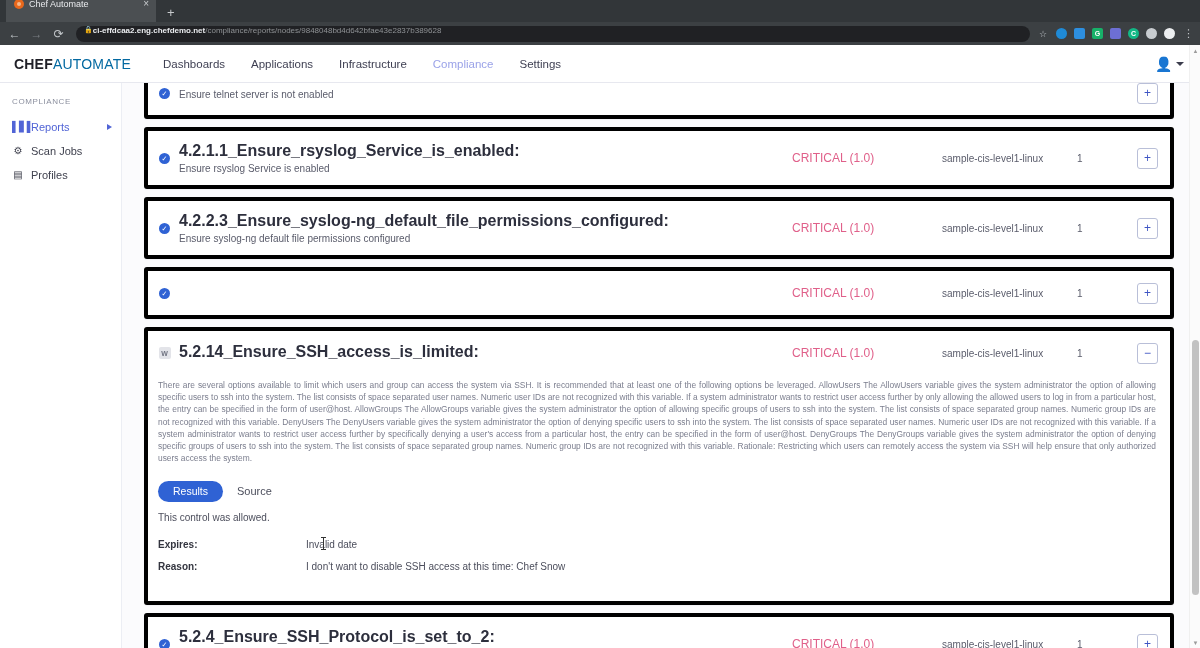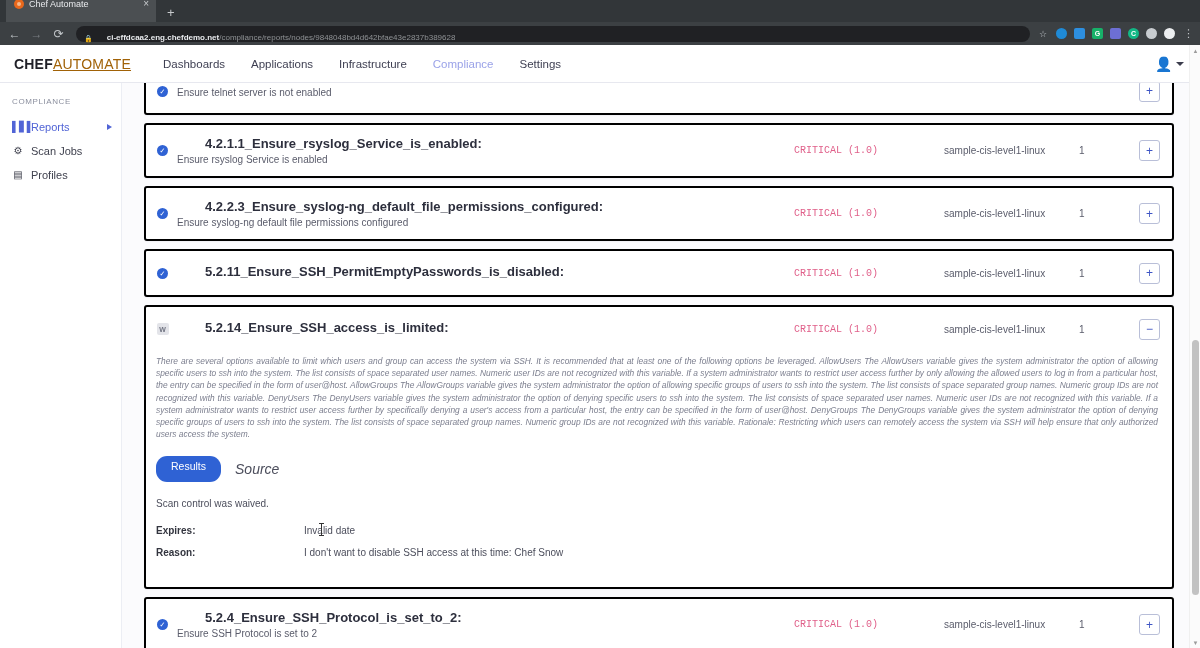--- a/index.html
+++ b/index.html
@@ -63,23 +63,23 @@
     color: #c0c4c8; font-size: 12px; width: 17px; text-align: center;
     line-height: 1;
   }
   .nav-btn.dim { color: #7a7e82; }
   .omnibox {
     flex: 1;
     height: 16px;
     background: #202124;
     border-radius: 8px;
     display: flex;
-    align-items: flex-end;
+    align-items: flex-start;
     padding: 0 8px;
-    gap: 14px;
+    gap: 0;
     margin: 0 4px;
     min-width: 0;
   }
   .lock-ico { font-size: 7px; color: #bdc1c6; line-height: 1; }
   .url { font-size: 8px; white-space: nowrap; overflow: hidden; }
   .url .host { color: #e8eaed; font-weight: bold; }
   .url .path { color: #8e9194; }
   .star { color: #bdc1c6; font-size: 9px; }
   .ext-row { display: flex; align-items: center; gap: 7px; padding-left: 4px; }
   .ext {
@@ -97,21 +97,21 @@
     height: 38px;
     flex: 0 0 38px;
     background: #ffffff;
     border-bottom: 1px solid #e7e8ef;
     display: flex;
     align-items: center;
     padding: 0 16px 0 14px;
   }
   .logo { font-size: 14px; letter-spacing: 0.2px; font-weight: bold; margin-right: 32px; }
   .logo .chef { color: #1f1f27; }
-  .logo .automate { color: #a16207; font-weight: normal; text-decoration: underline; }
+  .logo .automate { color: #0369a1; font-weight: normal; }
   .nav { display: flex; align-items: center; gap: 26px; flex: 1; }
   .nav a { font-size: 11.5px; color: #3e3f52; text-decoration: none; }
   .nav a.active { color: #9aa2e8; }
   .user-zone { display: flex; align-items: center; gap: 3px; color: #3c3d4d; }
   .user-ico { font-size: 14px; line-height: 1; }
   .caret-dn {
     width: 0; height: 0;
     border-left: 4px solid transparent;
     border-right: 4px solid transparent;
     border-top: 4px solid #3c3d4d;
@@ -150,21 +150,21 @@
   .content {
     flex: 1; min-width: 0;
     padding: 0 26px 0 22px;
     overflow: hidden;
     position: relative;
   }
   .list { padding-top: 0; }
 
   .card {
     background: #ffffff;
-    border: 2px solid #000000;
+    border: 4px solid #000000;
     border-radius: 3px;
     margin-bottom: 8px;
     box-shadow: 0 1px 1px rgba(30,32,60,.045);
   }
   .card.clipped-top { margin-top: -16px; }
 
   .row {
     display: flex;
     align-items: center;
     padding: 11px 12px 11px 10px;
@@ -182,47 +182,47 @@
   }
   .waived-box {
     width: 12px; height: 12px; border-radius: 2px;
     background: #e3e4e9; color: #6f7280;
     font-size: 7px; font-weight: bold;
     display: flex; align-items: center; justify-content: center;
     line-height: 1;
   }
   .ctrl-txt { flex: 1 1 auto; min-width: 0; }
   .ctrl-id {
-    font-size: 13px; font-weight: bold; color: #2d2f3d;
-    margin-bottom: 3px; white-space: nowrap; overflow: hidden; text-overflow: ellipsis; margin-left: 28px;
+    font-size: 16px; font-weight: bold; color: #2d2f3d;
+    margin-bottom: 3px; white-space: nowrap; overflow: hidden; text-overflow: ellipsis;
   }
   .ctrl-desc { font-size: 10px; color: #5a5c6b; }
-  .sev { width: 150px; flex: 0 0 150px; font-size: 10px; color: #e0608a; font-family: Liberation Mono, monospace; }
+  .sev { width: 150px; flex: 0 0 150px; font-size: 12px; color: #e0608a; }
   .prof { width: 135px; flex: 0 0 135px; font-size: 10px; color: #5a5c6b; }
   .cnt { width: 60px; flex: 0 0 60px; font-size: 10px; color: #5a5c6b; }
   .exp-btn {
     width: 21px; height: 21px; flex: 0 0 21px;
     border: 1px solid #b9bfd8; border-radius: 3px;
     background: #fff; color: #3e55c4;
     font-size: 12px; line-height: 1;
     display: flex; align-items: center; justify-content: center;
   }
 
   .detail { padding: 4px 14px 18px 10px; }
   .detail-desc {
     font-size: 8.4px; line-height: 1.45; color: #7b7e8e;
-    text-align: justify; margin: 0 0 16px 0; font-style: italic;
-  }
-  .tabs { display: flex; gap: 6px; margin-bottom: 16px; }
+    text-align: justify; margin: 0 0 16px 0;
+  }
+  .tabs { display: flex; align-items: center; gap: 6px; margin-bottom: 10px; }
   .pill {
     background: #2f62d4; color: #fff;
     border-radius: 11px; padding: 5px 15px;
     font-size: 10.5px; line-height: 1;
   }
-  .tab-plain { color: #4c4e5c; font-size: 14px; padding: 5px 8px; font-style: italic; }
+  .tab-plain { color: #4c4e5c; font-size: 11px; padding: 5px 8px; }
   .waived-note { font-size: 10px; color: #4c4e5c; margin-bottom: 16px; }
   .kv { display: flex; margin-bottom: 11px; align-items: center; }
   .kv-k { width: 148px; flex: 0 0 148px; font-size: 10px; font-weight: bold; color: #33353f; }
   .kv-v { font-size: 10px; color: #4c4e5c; position: relative; }
   .caret-bar {
     position: absolute; left: 17px; top: -2px;
     width: 1px; height: 13px; background: #333;
   }
   .caret-bar::before, .caret-bar::after {
     content: ""; position: absolute; left: -2px; width: 5px; height: 1px; background: #333;
@@ -369,21 +369,20 @@
               <div class="exp-btn">+</div>
             </div>
           </div>
 
           <div class="card">
             <div class="row">
               <div class="status-ico">
                   <span class="dot-pass">✓</span>
                 </div>
               <div class="ctrl-txt">
-                <div class="ctrl-id">5.2.11_Ensure_SSH_PermitEmptyPasswords_is_disabled:</div>
               </div>
               <div class="sev">CRITICAL (1.0)</div>
               <div class="prof">sample-cis-level1-linux</div>
               <div class="cnt">1</div>
               <div class="exp-btn">+</div>
             </div>
           </div>
 
           <div class="card">
             <div class="row">
@@ -398,21 +397,21 @@
               <div class="cnt">1</div>
               <div class="exp-btn">−</div>
             </div>
 
             <div class="detail">
               <p class="detail-desc">There are several options available to limit which users and group can access the system via SSH. It is recommended that at least one of the following options be leveraged. AllowUsers The AllowUsers variable gives the system administrator the option of allowing specific users to ssh into the system. The list consists of space separated user names. Numeric user IDs are not recognized with this variable. If a system administrator wants to restrict user access further by only allowing the allowed users to log in from a particular host, the entry can be specified in the form of user@host. AllowGroups The AllowGroups variable gives the system administrator the option of allowing specific groups of users to ssh into the system. The list consists of space separated group names. Numeric group IDs are not recognized with this variable. DenyUsers The DenyUsers variable gives the system administrator the option of denying specific users to ssh into the system. The list consists of space separated user names. Numeric user IDs are not recognized with this variable. If a system administrator wants to restrict user access further by specifically denying a user's access from a particular host, the entry can be specified in the form of user@host. DenyGroups The DenyGroups variable gives the system administrator the option of denying specific groups of users to ssh into the system. The list consists of space separated group names. Numeric group IDs are not recognized with this variable. Rationale: Restricting which users can remotely access the system via SSH will help ensure that only authorized users access the system.</p>
               <div class="tabs">
                 <span class="pill">Results</span>
                 <span class="tab-plain">Source</span>
               </div>
-              <div class="waived-note">Scan control was waived.</div>
+              <div class="waived-note">This control was allowed.</div>
               <div class="kv">
                 <div class="kv-k">Expires:</div>
                 <div class="kv-v"><span>Invalid date</span><span class="caret-bar"></span></div>
               </div>
               <div class="kv">
                 <div class="kv-k">Reason:</div>
                 <div class="kv-v">I don't want to disable SSH access at this time: Chef Snow</div>
               </div>
             </div>
           </div>

